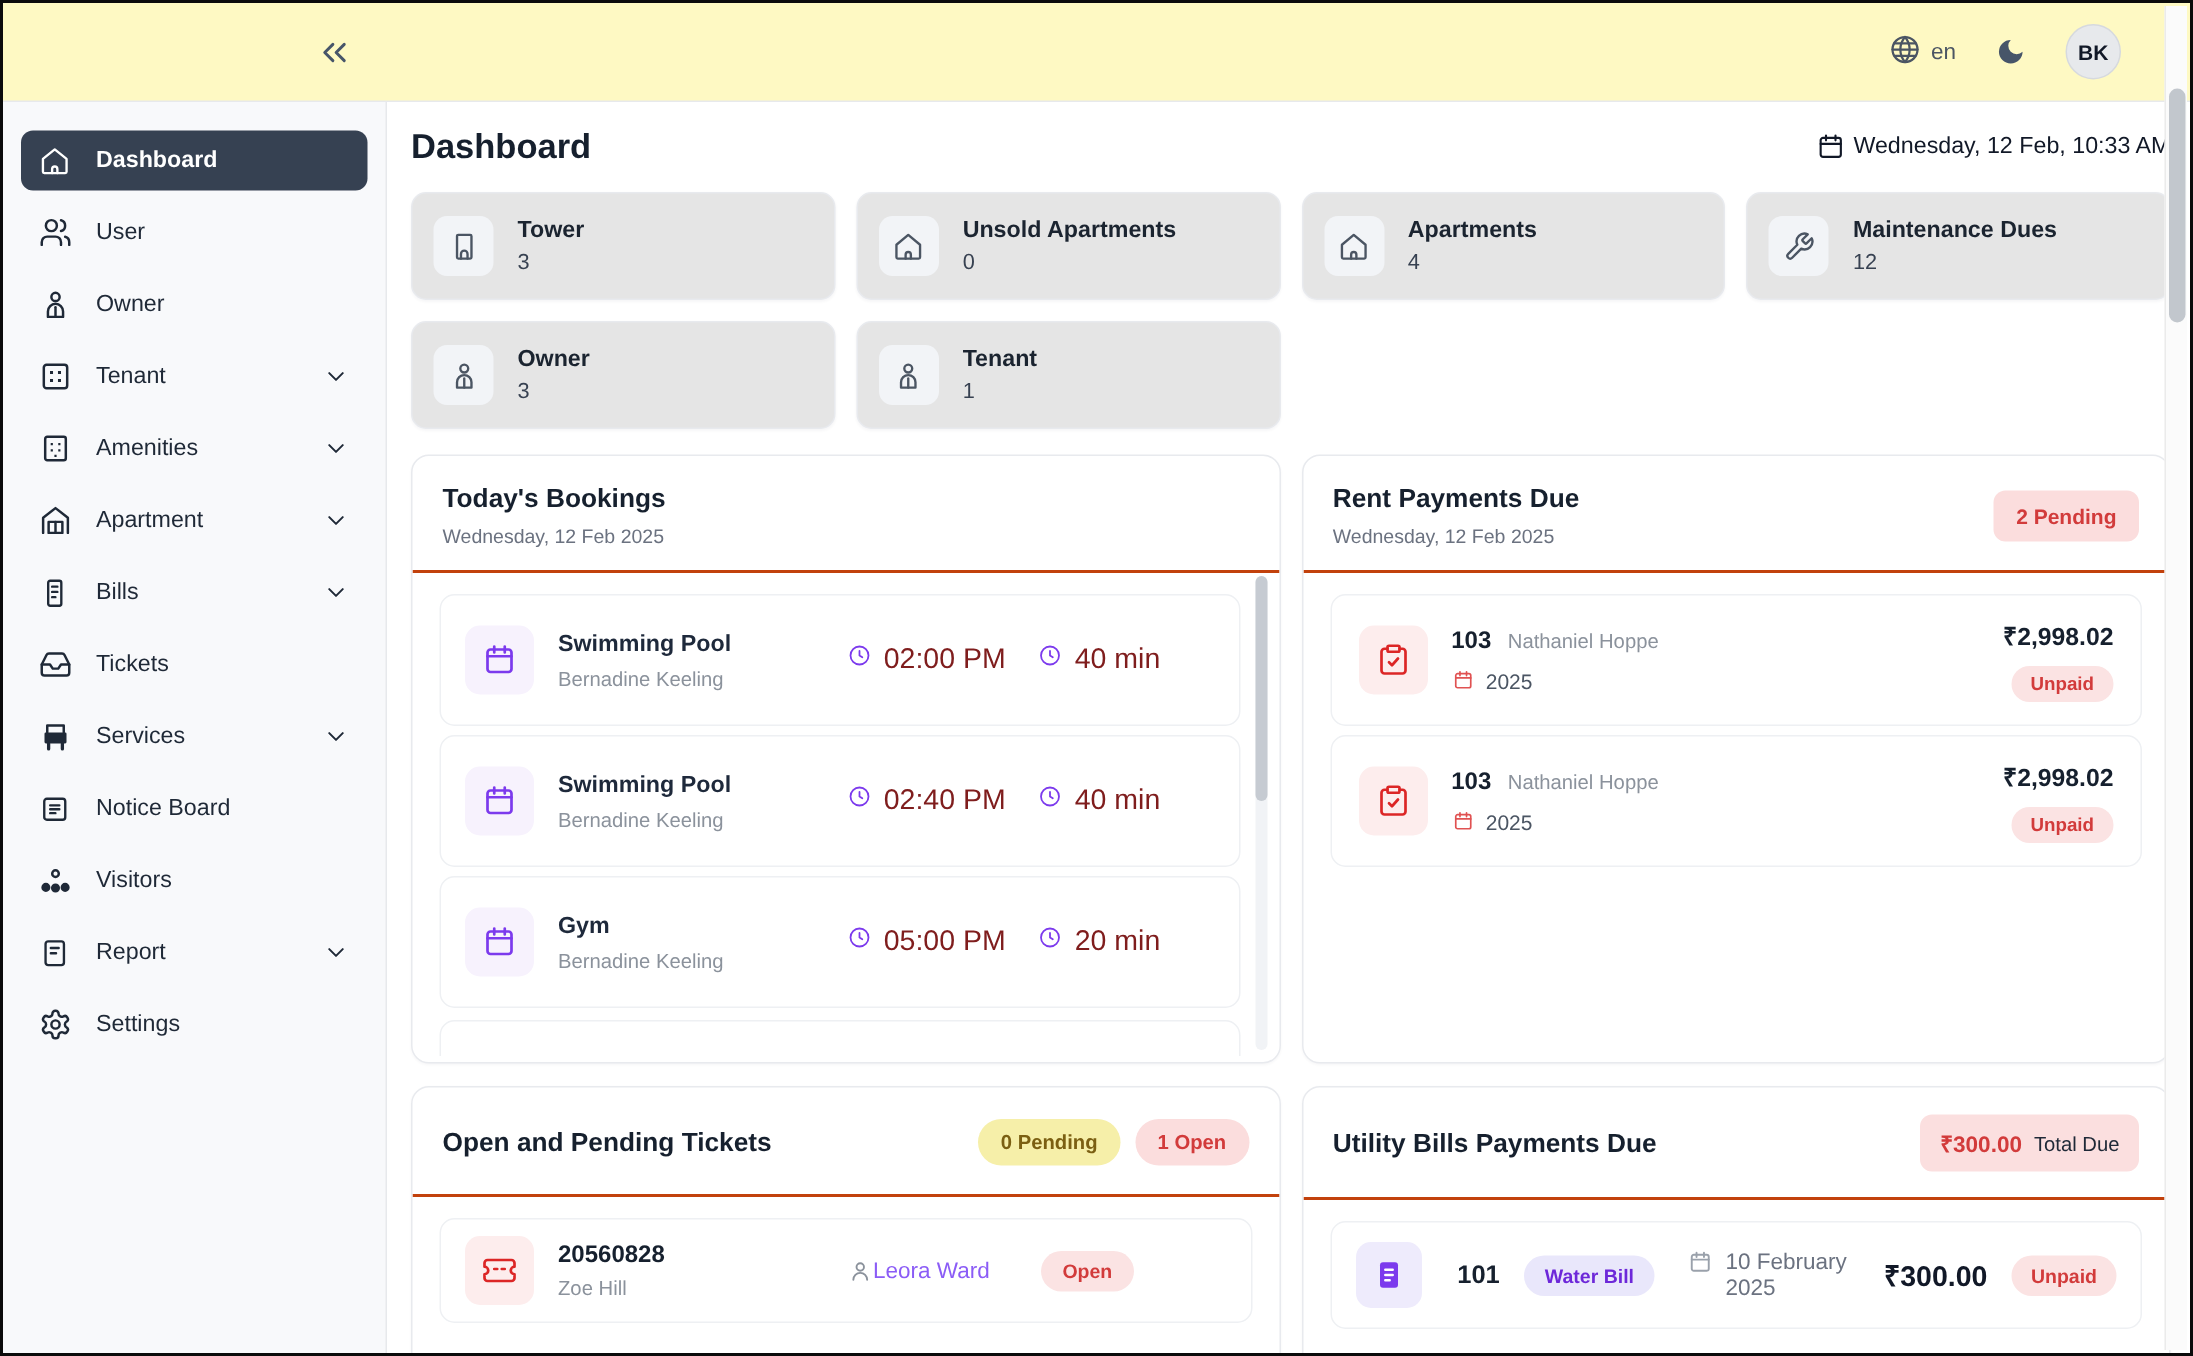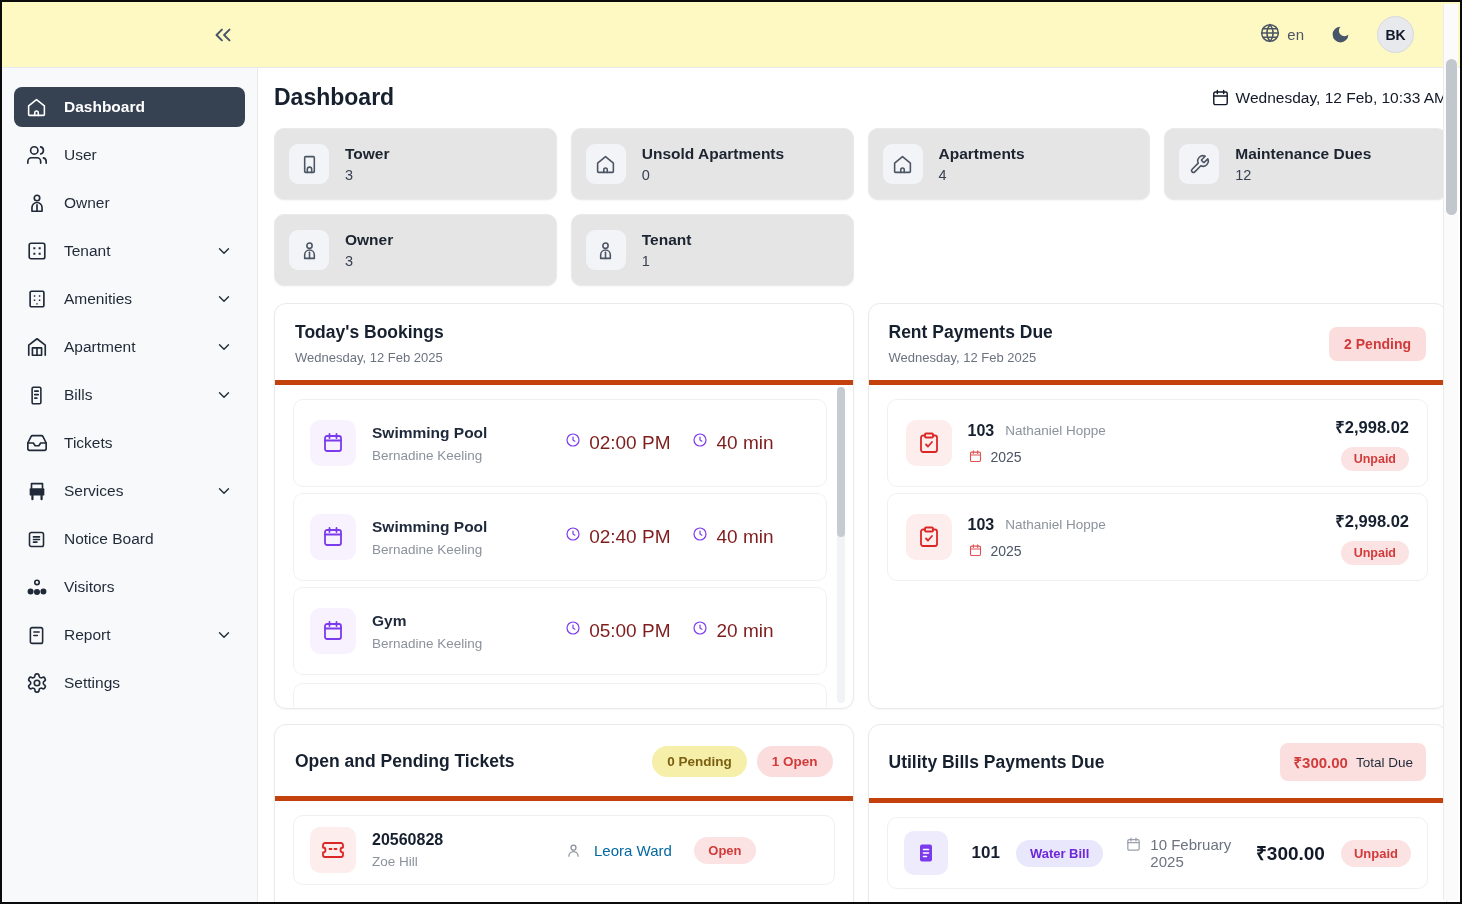--- a/index.html
+++ b/index.html
@@ -37,21 +37,21 @@
   .stat-card { height:72px; background:#e5e5e5; border:1px solid #e8eaee; border-radius:10px; box-shadow:0 1px 2px rgba(16,24,40,.04); display:flex; align-items:center; gap:16px; padding:0 14px; }
   .stat-icon { width:40px; height:40px; border-radius:9px; background:#f2f4f7; display:flex; align-items:center; justify-content:center; color:#4b5563; }
   .stat-label { font-size:15.5px; font-weight:700; color:#1b2430; }
   .stat-value { font-size:14.5px; color:#374151; margin-top:4px; }
 
   
   .grid-2 { display:grid; grid-template-columns:1fr 1fr; gap:14px; }
   .panel { background:#fff; border:1px solid #e8eaee; border-radius:12px; box-shadow:0 1px 2px rgba(16,24,40,.04); overflow:hidden; }
   .mid { height:406px; margin-bottom:15px; }
   .bottom-panel { height:230px; }
-  .panel-header { padding:18px 20px 15px; border-bottom:5px solid #c2410c; }
+  .panel-header { padding:18px 20px 15px; border-bottom:2px solid #c2410c; }
   .panel-header.row { display:flex; align-items:center; justify-content:space-between; }
   .panel-title { font-size:17.5px; font-weight:700; color:#16202e; }
   .panel-sub { font-size:13px; color:#6b7280; margin-top:7px; }
   .panel-body { padding:14px 18px; position:relative; }
 
   .pill { border-radius:999px; font-weight:600; white-space:nowrap; }
   .badge-red { background:#fbdddd; color:#d23b3b; font-size:14px; font-weight:600; padding:9px 15px; border-radius:8px; }
   .pill-yellow { background:#f6efa9; color:#7b5f12; font-size:13.5px; padding:8px 15px; }
   .pill-red { background:#fbdddd; color:#d23b3b; font-size:13.5px; padding:8px 15px; }
   .pill-unpaid { background:#fbe3e3; color:#d23b3b; font-size:12.5px; padding:5px 13px; }
@@ -80,21 +80,21 @@
   .rent-line2 { display:flex; align-items:center; gap:8px; margin-top:9px; font-size:14px; color:#4b5563; }
   .rent-line2 .ic { color:#e05252; display:flex; }
   .rent-right { margin-left:auto; display:flex; flex-direction:column; align-items:flex-end; gap:9px; }
   .rent-amount { font-size:16.5px; font-weight:700; color:#16202e; }
 
   
   .tk-item { display:flex; align-items:center; border:1px solid #eef0f3; border-radius:10px; padding:12px 16px; height:70px; background:#fff; }
   .tk-icon { width:46px; height:46px; border-radius:10px; background:#fdeded; color:#dc2626; display:flex; align-items:center; justify-content:center; flex:0 0 46px; margin-right:16px; }
   .tk-id { font-size:16px; font-weight:700; color:#16202e; }
   .tk-person { font-size:13.5px; color:#8b929c; margin-top:5px; }
-  .tk-assignee { display:flex; align-items:center; gap:12px; font-size:15px; color:#0369a1; position:absolute; left:255px; }
+  .tk-assignee { display:flex; align-items:center; gap:0; font-size:15px; color:#8b5cf6; position:absolute; left:255px; }
   .tk-assignee .ic { color:#8b929c; display:flex; }
   .tk-status { margin-left:auto; margin-right:62px; }
   .tk-wrap { position:relative; display:flex; align-items:center; width:100%; }
 
   
   .ut-item { display:flex; align-items:center; border:1px solid #eef0f3; border-radius:10px; padding:12px 16px; height:72px; background:#fff; gap:16px; }
   .ut-icon { width:44px; height:44px; border-radius:10px; background:#eeebfc; color:#7c3aed; display:flex; align-items:center; justify-content:center; flex:0 0 44px; margin-right:8px; }
   .ut-unit { font-size:17px; font-weight:700; color:#16202e; }
   .ut-type { background:#e9e7fb; color:#6d28d9; font-size:13px; font-weight:600; padding:6px 14px; border-radius:999px; }
   .ut-date { display:flex; align-items:flex-start; gap:8px; font-size:15px; color:#6b7280; margin-left:6px; }

